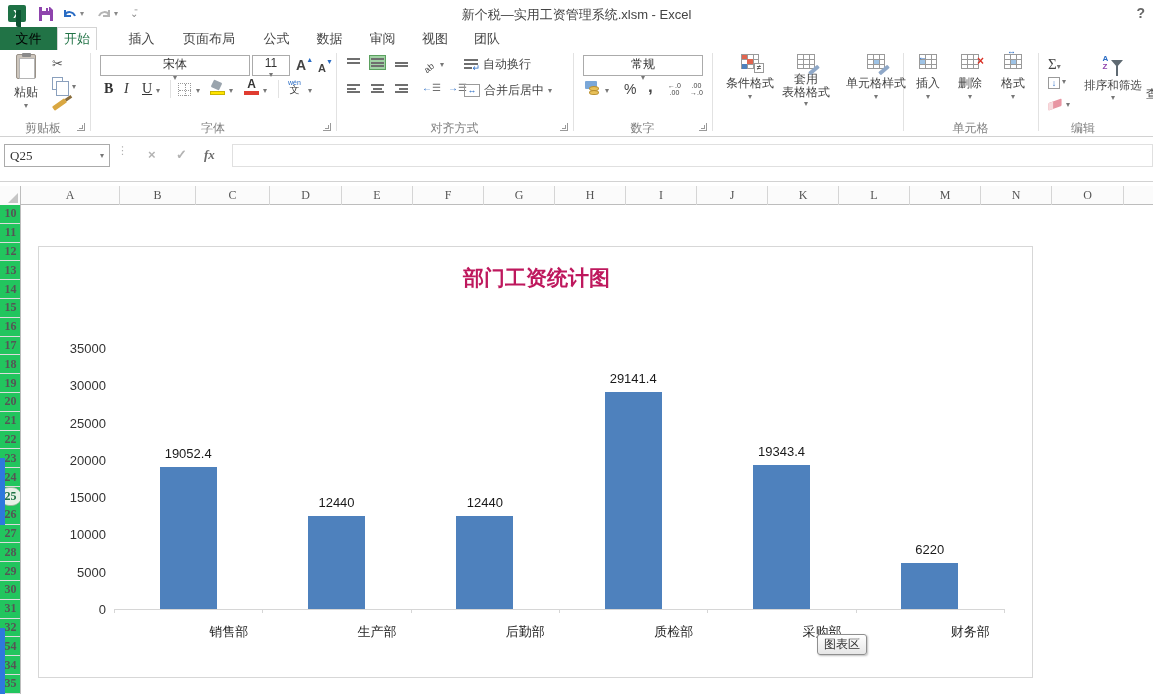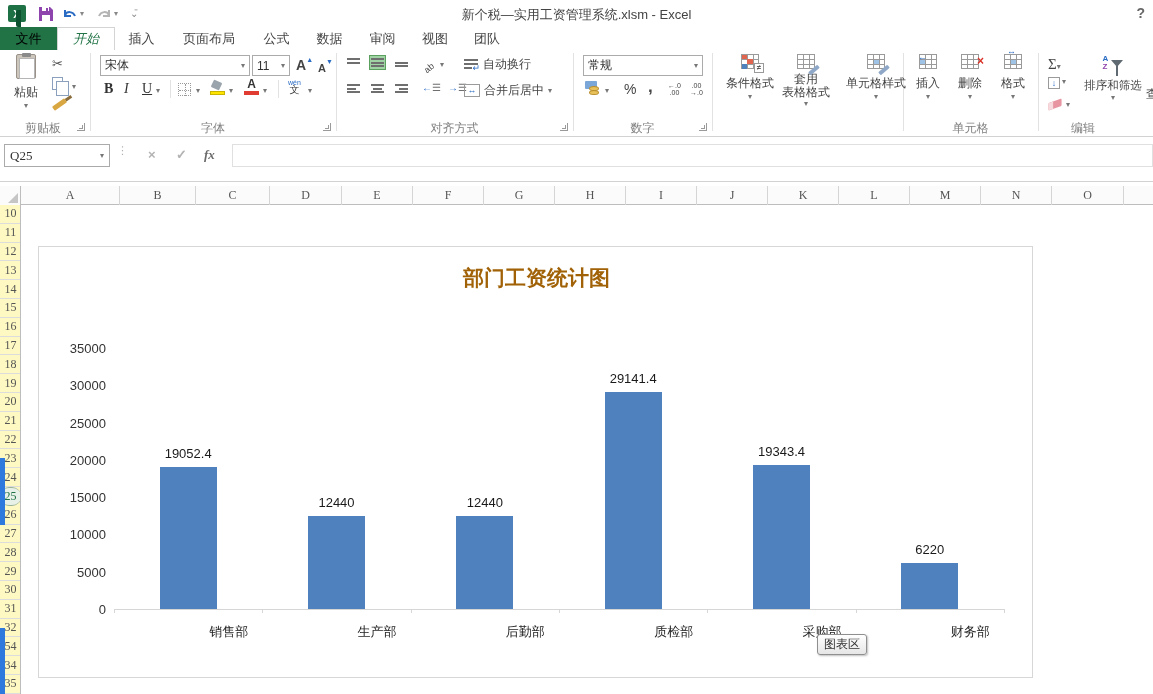--- a/index.html
+++ b/index.html
@@ -28,21 +28,21 @@
 
   
   #ribbon { left:0; top:50px; width:1153px; height:87px; background:#fff; border-bottom:1px solid #d2d2d2; }
   .gdiv { position:absolute; top:3px; height:78px; width:1px; background:#e2e2e2; }
   .glabel { position:absolute; top:70px; font-size:12px; color:#7f7f7f; text-align:center; }
   .launcher { position:absolute; top:73px; width:8px; height:8px; border-right:1px solid #9a9a9a; border-bottom:1px solid #9a9a9a; }
   .launcher:after { content:""; position:absolute; right:1px; bottom:1px; width:3px; height:3px; border-right:1px solid #9a9a9a; border-bottom:1px solid #9a9a9a; }
   .rlabel { font-size:12px; color:#444; }
   .dd { font-size:8px; color:#777; }
   .bigbtn { position:absolute; top:4px; display:flex; flex-direction:column; align-items:center; }
-  .combo { position:absolute; border:1px solid #ababab; background:#fff; font-size:12px; color:#333; display:flex; align-items:center; padding:0 4px; justify-content:space-between; }
+  .combo { position:absolute; border:1px solid #ababab; background:#fff; font-size:12px; color:#333; display:flex; align-items:center; padding:0 4px; justify-content:space-between;flex-direction:column; }
 
   
   .clipboard-ic { width:20px; height:25px; background:#cdc6bd; border:1px solid #9a9288; border-radius:2px; position:relative; }
   .clipboard-ic:before { content:""; position:absolute; left:2px; top:3px; width:14px; height:19px; background:#fff; border:1px solid #b5b5b5; }
   .clipboard-ic:after { content:""; position:absolute; left:5px; top:-2px; width:9px; height:4px; background:#8a8a8a; border-radius:1px; }
   .copy-ic { width:11px; height:13px; border:1px solid #8aa0bd; background:#fff; position:relative; }
   .copy-ic:before { content:""; position:absolute; left:3px; top:3px; width:11px; height:13px; border:1px solid #8aa0bd; background:#fff; }
   .brush-ic { width:15px; height:5px; background:#d9a741; transform:rotate(-35deg); border-radius:1px; position:relative; }
   .brush-ic:before { content:""; position:absolute; right:-7px; top:1px; width:7px; height:3px; background:#8a6d3b; }
 
@@ -116,27 +116,27 @@
   #fx-dots { left:117px; top:11px; color:#b0b0b0; font-size:11px; letter-spacing:0; line-height:5px; }
   .fxbtn { top:10px; font-size:13px; color:#b3b3b3; font-weight:bold; }
   #fx-fx { font-family:"Liberation Serif",serif; font-style:italic; color:#6b6b6b; }
   #formula-input { left:232px; top:7px; width:921px; height:23px; background:#fff; border:1px solid #e0e0e0; }
 
   
   #colheads { left:0; top:186px; width:1153px; height:19px; background:#fbfbfb; border-bottom:1px solid #bdbdbd; display:flex; }
   .colhead { height:19px; border-right:1px solid #d5d5d5; display:flex; align-items:center; justify-content:center; font-family:"Liberation Serif",serif; font-size:12px; color:#555; }
   #corner { width:21px; height:19px; border-right:1px solid #bdbdbd; position:relative; background:#fbfbfb; }
   #corner:after { content:""; position:absolute; right:2px; bottom:2px; width:0; height:0; border-left:10px solid transparent; border-bottom:10px solid #c5c5c5; }
-  #rowheads { left:0; top:205px; width:21px; height:489px; background:#fef9c3; border-right:1px solid #bdbdbd; overflow:hidden; }
+  #rowheads { left:0; top:205px; width:21px; height:489px; background:#22c55e; border-right:1px solid #bdbdbd; overflow:hidden;font-weight:bold; }
   .rowhead { width:21px; height:18.8px; border-bottom:1px solid #dcdcdc; display:flex; align-items:center; justify-content:center; font-family:"Liberation Serif",serif; font-size:12px; color:#555; }
   .rowhead.active { background:#e7f1e7; color:#1e7145; border-top:1px solid #9ab49a; border-bottom:1px solid #9ab49a;border-radius:9px; }
 
   
   #chart { left:38px; top:246px; width:995px; height:432px; background:#fff; border:1px solid #d7d7d7; }
-  #chart-title { left:0; top:17px; width:995px; text-align:center; font-size:21px; font-weight:bold; color:#a16207; font-family:"Liberation Sans",sans-serif; }
+  #chart-title { left:0; top:17px; width:995px; text-align:center; font-size:21px; font-weight:bold; color:#be185d; font-family:"Liberation Sans",sans-serif; }
   .ytick { position:absolute; width:60px; text-align:right; font-size:13px; color:#333; transform:translateY(-50%); }
   .bar { position:absolute; background:#4e81bd; }
   .dlabel { position:absolute; width:100px; text-align:center; font-size:13px; color:#1a1a1a; transform:translateX(-50%); }
   .clabel { position:absolute; width:120px; text-align:right; font-size:13px; color:#262626; transform:translateX(-50%); }
   #xaxis { position:absolute; height:1px; background:#d6d6d6; }
   .tick { position:absolute; width:1px; height:4px; background:#d6d6d6; }
 
   
   #tooltip { left:817px; top:634px; min-width:50px; height:21px; background:linear-gradient(#ffffff,#e6e6e6); border:1px solid #8f8f8f; border-radius:3px; box-shadow:1px 1px 2px rgba(0,0,0,.25); font-size:12px; color:#333; display:flex; align-items:center; justify-content:center; padding:0 5px; z-index:30; }
 
@@ -173,21 +173,21 @@
     <span class="mini-arrow">▾</span>
   </div>
   <div class="abs qat-icon" style="left:130px; color:#888; font-size:10px;">⌄̄</div>
   <div class="abs" id="title-text">新个税—实用工资管理系统.xlsm - Excel</div>
   <div class="abs" id="help-q">?</div>
 </div>
 
 <div class="abs" id="tabstrip">
   <div class="tab" id="tab-file">文件</div>
   <div id="tabs-dynamic">
-      <div class="tab active" style="left: 57px; width: 58px; font-style: italic;">开始</div>
+      <div class="tab active" style="left: 57px; width: 40px;">开始</div>
       <div class="tab" style="left: 115px; width: 53px;">插入</div>
       <div class="tab" style="left: 168px; width: 82px;">页面布局</div>
       <div class="tab" style="left: 250px; width: 53px;">公式</div>
       <div class="tab" style="left: 303px; width: 53px;">数据</div>
       <div class="tab" style="left: 356px; width: 53px; text-align: center;">审阅</div>
       <div class="tab" style="left: 409px; width: 52px;">视图</div>
       <div class="tab" style="left: 461px; width: 52px;">团队</div>
     </div>
 </div>
 

